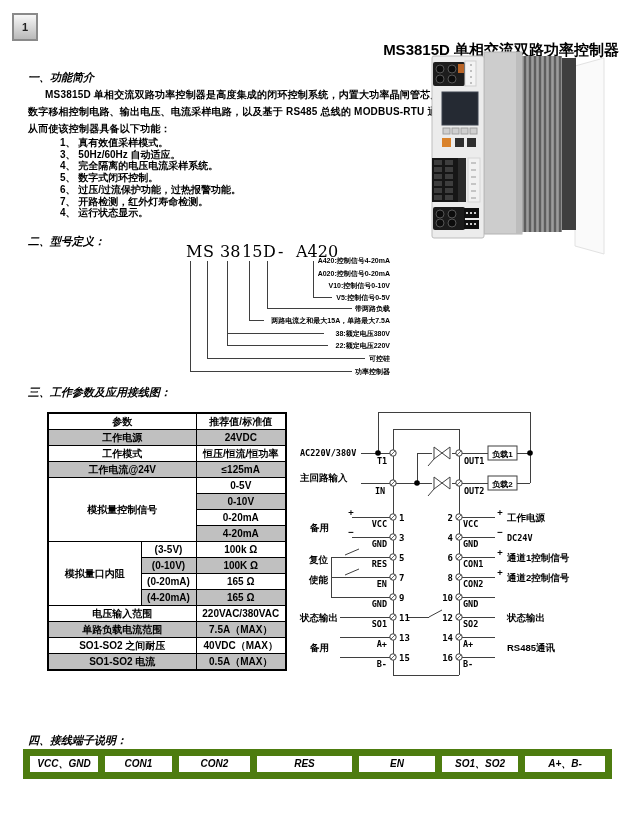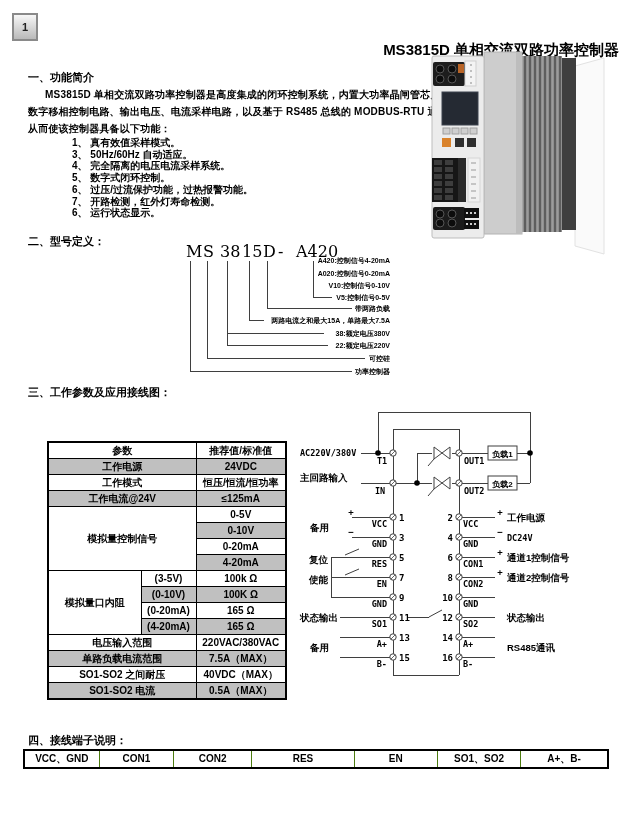--- a/index.html
+++ b/index.html
@@ -3,29 +3,29 @@
 <meta charset="utf-8">
 <style>
   html,body{margin:0;padding:0;background:#fff;}
   .page{position:relative;width:619px;height:829px;background:#ffffff;overflow:hidden;
         font-family:"Liberation Sans",sans-serif;color:#000;}
   .abs{position:absolute;}
   .pagethumb{left:12px;top:13px;width:22px;height:24px;border:2px solid #8a8a8a;
      background:linear-gradient(#f7f7f7,#b9b9b9);font:bold 11px "Liberation Sans",sans-serif;
      display:flex;align-items:center;justify-content:center;color:#222;}
   .doctitle{left:0;top:41px;width:619px;text-align:right;font-size:15px;font-weight:bold;}
-  .hd{font-size:11px;font-weight:bold;white-space:nowrap;}
+  .hd{font-size:11px;font-weight:bold;white-space:nowrap;font-style:italic;}
   .bodyln{font-size:10px;font-weight:bold;white-space:nowrap;letter-spacing:.2px;}
-  .featwrap{left:72px;top:137px;}
+  .featwrap{left:60px;top:137px;}
   .featwrap div{font-size:10px;font-weight:bold;line-height:11.7px;white-space:nowrap;}
   table{border-collapse:collapse;table-layout:fixed;}
   .ptable{border:2px solid #000;font-size:10px;font-weight:bold;text-align:center;}
   .ptable td{border:1px solid #000;height:15px;padding:0 1px;overflow:hidden;white-space:nowrap;}
   .ttable{border:2px solid #000;font-size:10px;font-weight:bold;text-align:center;}
-  .ttable td{border:1px solid #4d7c0f;padding:1px 2px;overflow:hidden;line-height:12px;}
+  .ttable td{border:7px solid #4d7c0f;padding:1px 2px;overflow:hidden;line-height:12px;font-style:italic;}
   .ttable tr.h td{height:14px;white-space:nowrap;}
   .ttable tr.d td{height:37px;}
   .g{background:#c0c0c0;}
   svg text{fill:#000;}
   .mpart{font-family:"DejaVu Serif",serif;font-size:16px;}
   .mlabel{font:bold 7px "Liberation Sans",sans-serif;}
   .tmono{font:bold 8.5px "DejaVu Sans Mono",monospace;}
   .tnum{font:bold 9px "DejaVu Sans Mono",monospace;}
   .tcn{font:bold 9.5px "Liberation Sans",sans-serif;}
   .tld{font:bold 8px "Liberation Sans",sans-serif;}
@@ -45,21 +45,21 @@
   <div class="abs bodyln" style="left:45px;top:88px;">MS3815D 单相交流双路功率控制器是高度集成的闭环控制系统，内置大功率晶闸管芯片、</div>
   <div class="abs bodyln" style="left:28px;top:105px;">数字移相控制电路、输出电压、电流采样电路，以及基于 RS485 总线的 MODBUS-RTU 通讯。</div>
   <div class="abs bodyln" style="left:28px;top:122px;">从而使该控制器具备以下功能：</div>
   <div class="abs featwrap">
     <div>1、 真有效值采样模式。</div>
     <div>3、 50Hz/60Hz 自动适应。</div>
     <div>4、 完全隔离的电压电流采样系统。</div>
     <div>5、 数字式闭环控制。</div>
     <div>6、 过压/过流保护功能，过热报警功能。</div>
     <div>7、 开路检测，红外灯寿命检测。</div>
-    <div>6、 运行状态显示。</div>
+    <div>4、 运行状态显示。</div>
   </div>
 
   <svg class="abs" style="left:428px;top:44px;" width="190" height="228" viewBox="0 0 190 228">
     <polygon points="147,22 176,14 176,210 147,202" fill="#fafafa" stroke="#e2e2e2"></polygon>
     <rect x="134" y="14" width="14" height="172" fill="#3f3f3f"></rect>
     <rect x="94" y="12" width="40" height="176" fill="#9c9c9c"></rect>
     <g stroke="#5e5e5e" stroke-width="2.4">
       <line x1="97" y1="12" x2="97" y2="188"></line>
         <line x1="102" y1="12" x2="102" y2="188"></line>
       <line x1="107" y1="12" x2="107" y2="188"></line>
@@ -179,21 +179,21 @@
       <text class="mlabel" x="230" y="80" text-anchor="end">两路电流之和最大15A，单路最大7.5A</text>
       <text class="mlabel" x="230" y="93" text-anchor="end">38:额定电压380V</text>
       <text class="mlabel" x="230" y="105" text-anchor="end">22:额定电压220V</text>
       <text class="mlabel" x="230" y="118" text-anchor="end">可控硅</text>
       <text class="mlabel" x="230" y="131" text-anchor="end">功率控制器</text>
     </g>
   </svg>
 
   <div class="abs hd" style="left:28px;top:385px;">三、工作参数及应用接线图：</div>
 
-  <table class="abs ptable" style="left:47px;top:412px;width:192px;margin-top:29px;">
+  <table class="abs ptable" style="left:47px;top:412px;width:192px;">
     <colgroup>
         <col style="width:93px">
         <col style="width:55px">
         <col style="width:90px">
       </colgroup>
     <tbody>
         <tr>
           <td colspan="2">参数</td>
         <td>推荐值/标准值</td>
         </tr>

